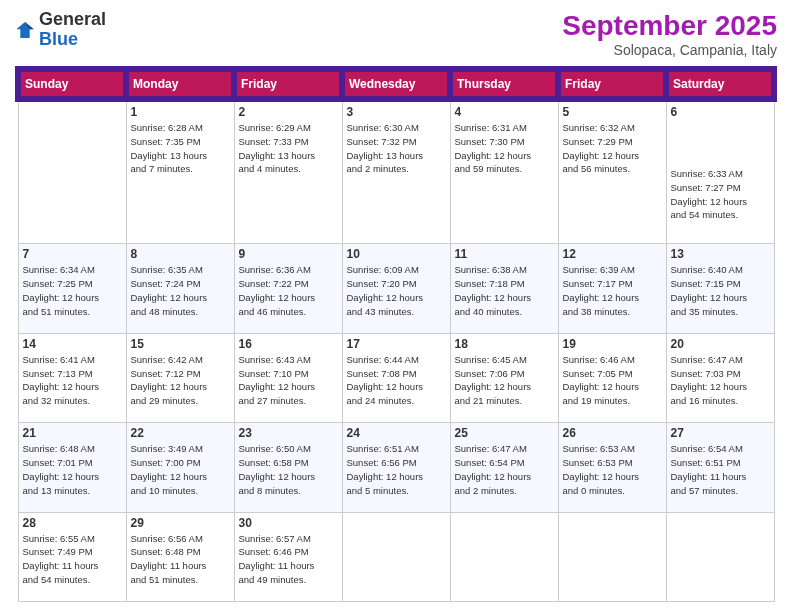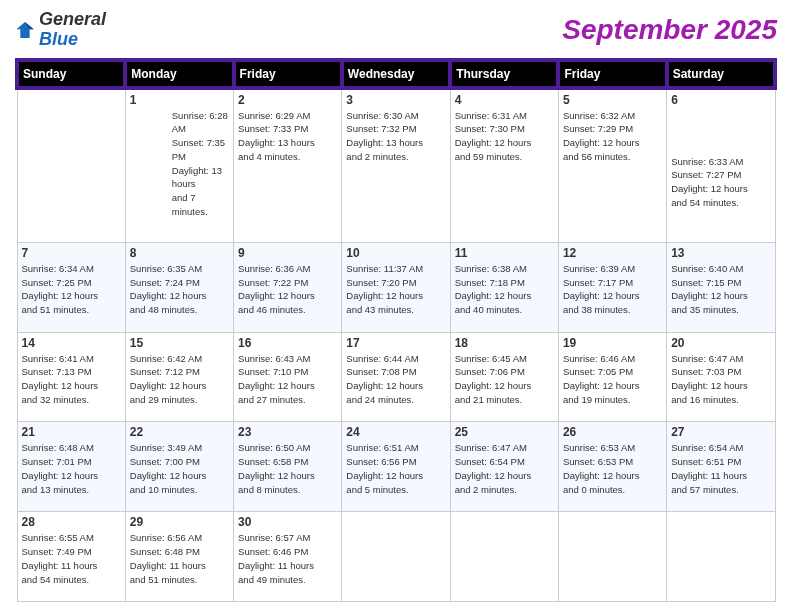--- a/index.html
+++ b/index.html
@@ -13,23 +13,22 @@
     .page {
       width: 792px;
       height: 612px;
       padding: 10px 15px;
       display: flex;
       flex-direction: column;
     }
     .header {
       display: flex;
       justify-content: space-between;
-      align-items: center;
+      align-items: flex-start;
       margin-bottom: 8px;
-      font-style: italic;
     }
     .logo {
       display: flex;
       align-items: center;
       gap: 4px;
     }
     .logo-text {
       font-size: 18px;
       font-weight: bold;
       line-height: 1.1;
@@ -53,27 +52,27 @@
       color: #555;
     }
     .calendar {
       flex: 1;
       border: 1px solid #ccc;
       border-collapse: collapse;
       width: 100%;
       table-layout: fixed;
     }
     .calendar th {
-      background: #000000;
+      background: #be185d;
       color: #fff;
       font-size: 12px;
       font-weight: bold;
       padding: 5px 4px;
       text-align: left;
-      border: 4px solid #4c1d95;
+      border: 6px solid #4c1d95;
     }
     .calendar td {
       border: 1px solid #ccc;
       vertical-align: top;
       padding: 3px 4px;
       font-size: 10px;
       color: #333;
       background: #fff;
     }
     .calendar tr:nth-child(even) td {
@@ -102,20 +101,21 @@
         <polygon points="15,3 28,14 22,14 22,27 8,27 8,14 2,14" fill="#1a6bbf"></polygon>
         <polygon points="15,3 28,14 22,14" fill="#0d4a8f"></polygon>
       </svg>
       <div class="logo-text">
         <span class="logo-general">General</span><br>
         <span class="logo-blue">Blue</span>
       </div>
     </div>
     <div class="title-block">
       <div class="month-title">September 2025</div>
+      <div class="subtitle">Solopaca, Campania, Italy</div>
     </div>
   </div>
 
   <table class="calendar">
     <thead>
       <tr>
 
       <th>Sunday</th>
           <th>Monday</th>
           <th>Friday</th>
@@ -123,21 +123,21 @@
           <th>Thursday</th>
           <th>Friday</th>
           <th>Saturday</th>
         </tr>
     </thead>
     <tbody id="calendar-body">
     <tr>
           <td class="empty"></td>
           <td>
             <span class="day-num">1</span>
-            <div class="day-info" style="white-space: pre-line; margin-left: 42px;">Sunrise: 6:28 AM
+            <div class="day-info" style="white-space: pre-line;">Sunrise: 6:28 AM
 Sunset: 7:35 PM
 Daylight: 13 hours
 and 7 minutes.</div>
           </td>
           <td>
             <span class="day-num">2</span>
             <div class="day-info" style="white-space: pre-line;">Sunrise: 6:29 AM
 Sunset: 7:33 PM
 Daylight: 13 hours
 and 4 minutes.</div>
@@ -188,21 +188,21 @@
           </td>
           <td>
             <span class="day-num">9</span>
             <div class="day-info" style="white-space: pre-line;">Sunrise: 6:36 AM
 Sunset: 7:22 PM
 Daylight: 12 hours
 and 46 minutes.</div>
           </td>
           <td>
             <span class="day-num">10</span>
-            <div class="day-info" style="white-space: pre-line;">Sunrise: 11:37 AM
+            <div class="day-info" style="white-space: pre-line;">Sunrise: 6:09 AM
 Sunset: 7:20 PM
 Daylight: 12 hours
 and 43 minutes.</div>
           </td>
           <td>
             <span class="day-num">11</span>
             <div class="day-info" style="white-space: pre-line;">Sunrise: 6:38 AM
 Sunset: 7:18 PM
 Daylight: 12 hours
 and 40 minutes.</div>

